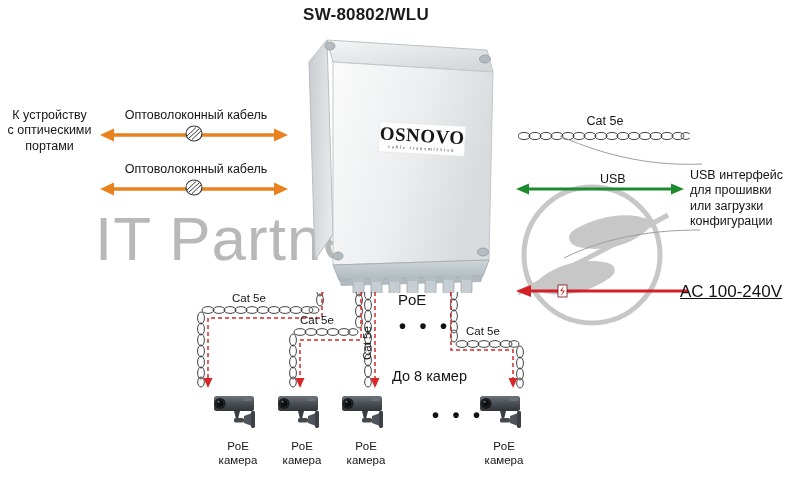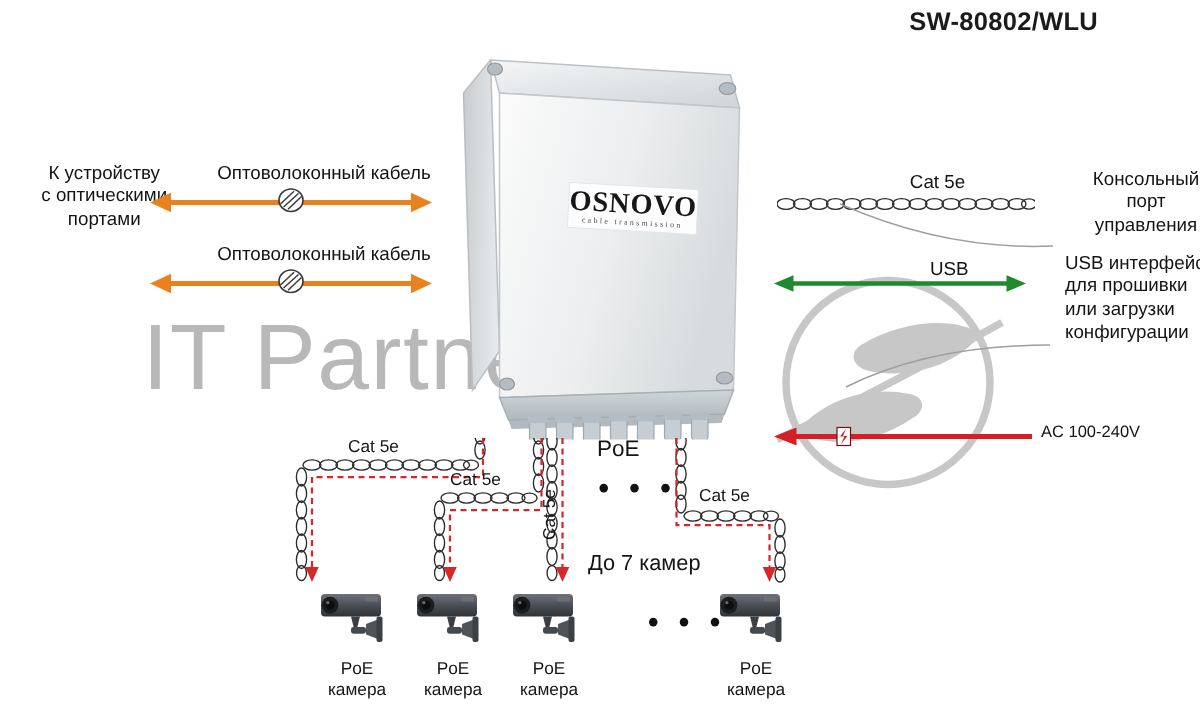--- a/index.html
+++ b/index.html
@@ -12,21 +12,21 @@
     width:800px;
     height:477px;
     background:#ffffff;
     overflow:hidden;
   }
   .abs{position:absolute;}
 
   
   #title{
     left:0; top:5px; width:732px;
-    text-align:right;
+    text-align:center;
     font-size:17px;
     font-weight:bold;
     color:#1b1b1b;
     letter-spacing:.2px;
   }
 
   
   #wm-text{
     left:95px; top:203px;
     font-size:62px;
@@ -42,21 +42,21 @@
     width:160px;height:160px;
     opacity:.55;
     pointer-events:none;
   }
 
   
   #device{left:297px; top:28px; width:215px; height:265px;}
 
   
   .lbl{color:#141414; line-height:1.22;}
-  .lbl-13{font-size:12.5px;margin-left:20px;}
+  .lbl-13{font-size:12.5px;}
   .lbl-12{font-size:11.5px;}
   .ctr{text-align:center;}
 
   
   .fiber{height:22px;}
   .fiber svg{display:block;}
 
   
   .tp svg{display:block;}
 
@@ -228,23 +228,20 @@
     </svg>
   </div>
 
   <div class="abs" style="left:560px; top:130px; width:160px; height:160px;">
     <svg viewBox="0 0 160 160" width="160" height="160" aria-hidden="true">
       <path d="M0 6 C50 28 96 36 142 34" fill="none" stroke="#9e9e9e" stroke-width="1"></path>
       <path d="M4 128 C48 106 96 100 140 100" fill="none" stroke="#9e9e9e" stroke-width="1"></path>
     </svg>
   </div>
 
-  <div class="abs lbl lbl-13 ctr" style="left:690px; top:112px; width:108px; white-space:pre-line;">Консольный
-порт
-управления</div>
 
   <div class="abs lbl lbl-13" style="left:600px; top:172px;">USB</div>
   <div class="abs" style="left:516px; top:180px; width:168px; height:18px;">
     <svg viewBox="0 0 168 18" width="168" height="18" aria-hidden="true">
       <line x1="9" y1="9" x2="159" y2="9" stroke="#1E8A2E" stroke-width="3"></line>
       <path d="M0 9 L13 3.5 L13 14.5 Z" fill="#1E8A2E"></path>
       <path d="M168 9 L155 3.5 L155 14.5 Z" fill="#1E8A2E"></path>
     </svg>
   </div>
 
@@ -256,25 +253,25 @@
   <div class="abs" style="left:516px; top:282px; width:172px; height:18px;">
     <svg viewBox="0 0 172 18" width="172" height="18" aria-hidden="true">
       <line x1="10" y1="9" x2="172" y2="9" stroke="#D41F26" stroke-width="3.2"></line>
       <path d="M0 9 L15 3 L15 15 Z" fill="#D41F26"></path>
       <g>
         <rect x="42" y="3" width="9" height="12" fill="#ffffff" stroke="#7a0d12" stroke-width="0.8"></rect>
         <path d="M48 3.8 L44 9 L47 9 L44.5 14.4 L49 8.6 L46 8.6 Z" fill="#D41F26"></path>
       </g>
     </svg>
   </div>
-  <div class="abs lbl" style="left:694px; top:282px; font-size:11px;">AC 100-240V</div>
+  <div class="abs lbl" style="left:680px; top:282px; font-size:17px;text-decoration:underline;">AC 100-240V</div>
 
   <div class="abs lbl" style="left:398px; top:291px; font-size:15px;">PoE</div>
   <div class="abs dots" style="left:399px; top:316px;">• • •</div>
-  <div class="abs lbl" style="left:392px; top:368px; font-size:14.5px;">До 7 камер</div>
+  <div class="abs lbl" style="left:392px; top:368px; font-size:14.5px;">До 8 камер</div>
 
   <div class="abs" style="left:196px; top:292px; width:138px; height:100px;">
     <svg viewBox="0 0 138 100" width="138" height="100" aria-hidden="true">
 
       <g fill="none" stroke="#2b2b2b" stroke-width="0.9">
         <ellipse cx="12" cy="18" rx="6" ry="3.4"></ellipse>
           <ellipse cx="23" cy="18" rx="6" ry="3.4"></ellipse>
         <ellipse cx="34" cy="18" rx="6" ry="3.4"></ellipse>
           <ellipse cx="45" cy="18" rx="6" ry="3.4"></ellipse>
         <ellipse cx="56" cy="18" rx="6" ry="3.4"></ellipse>

